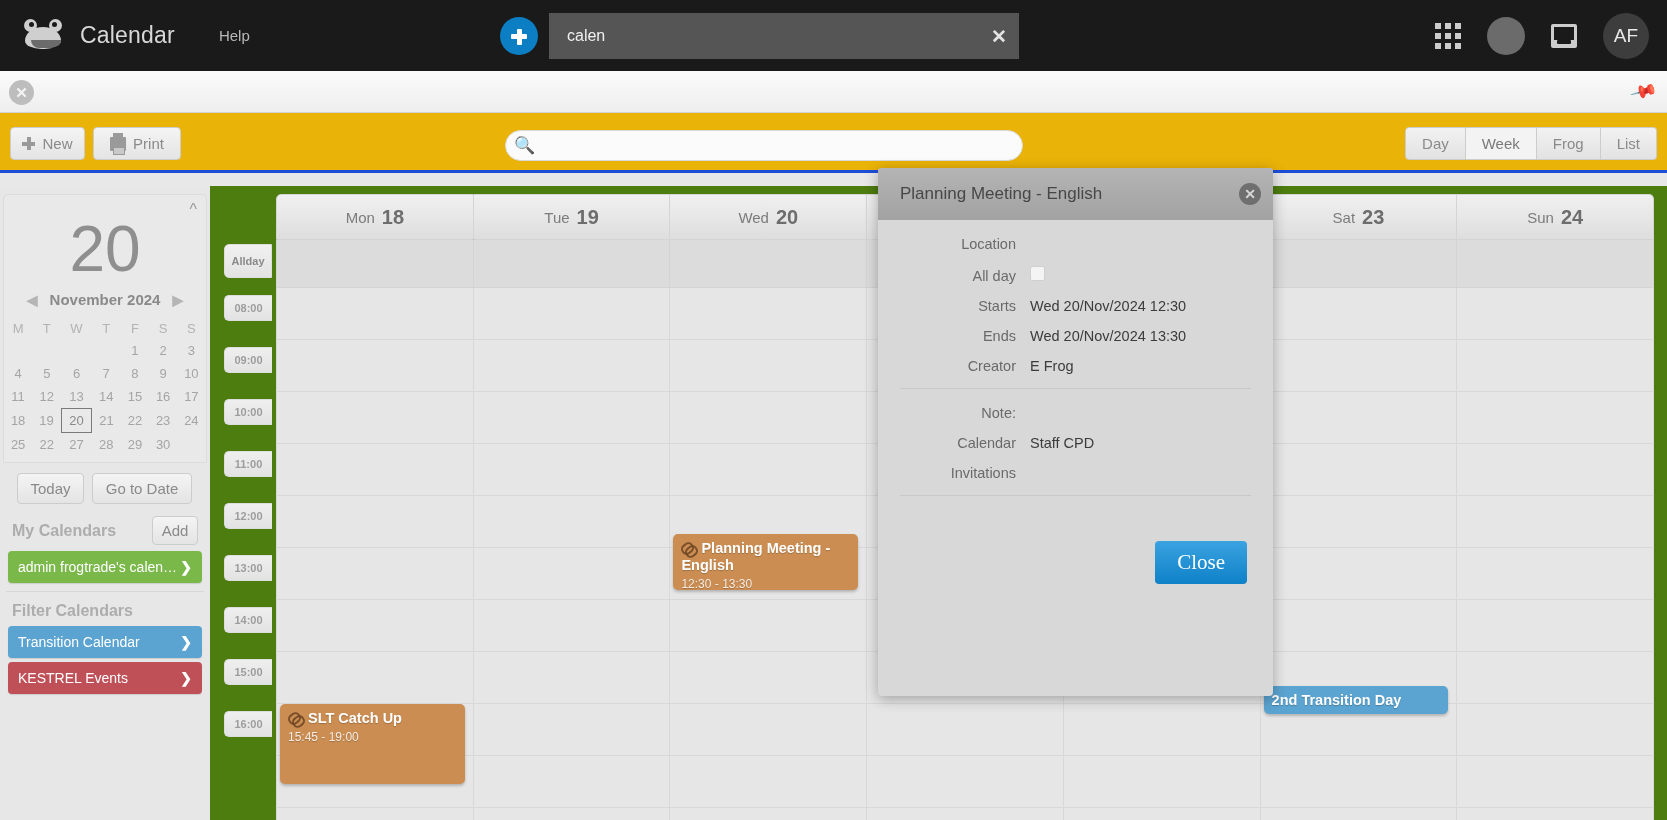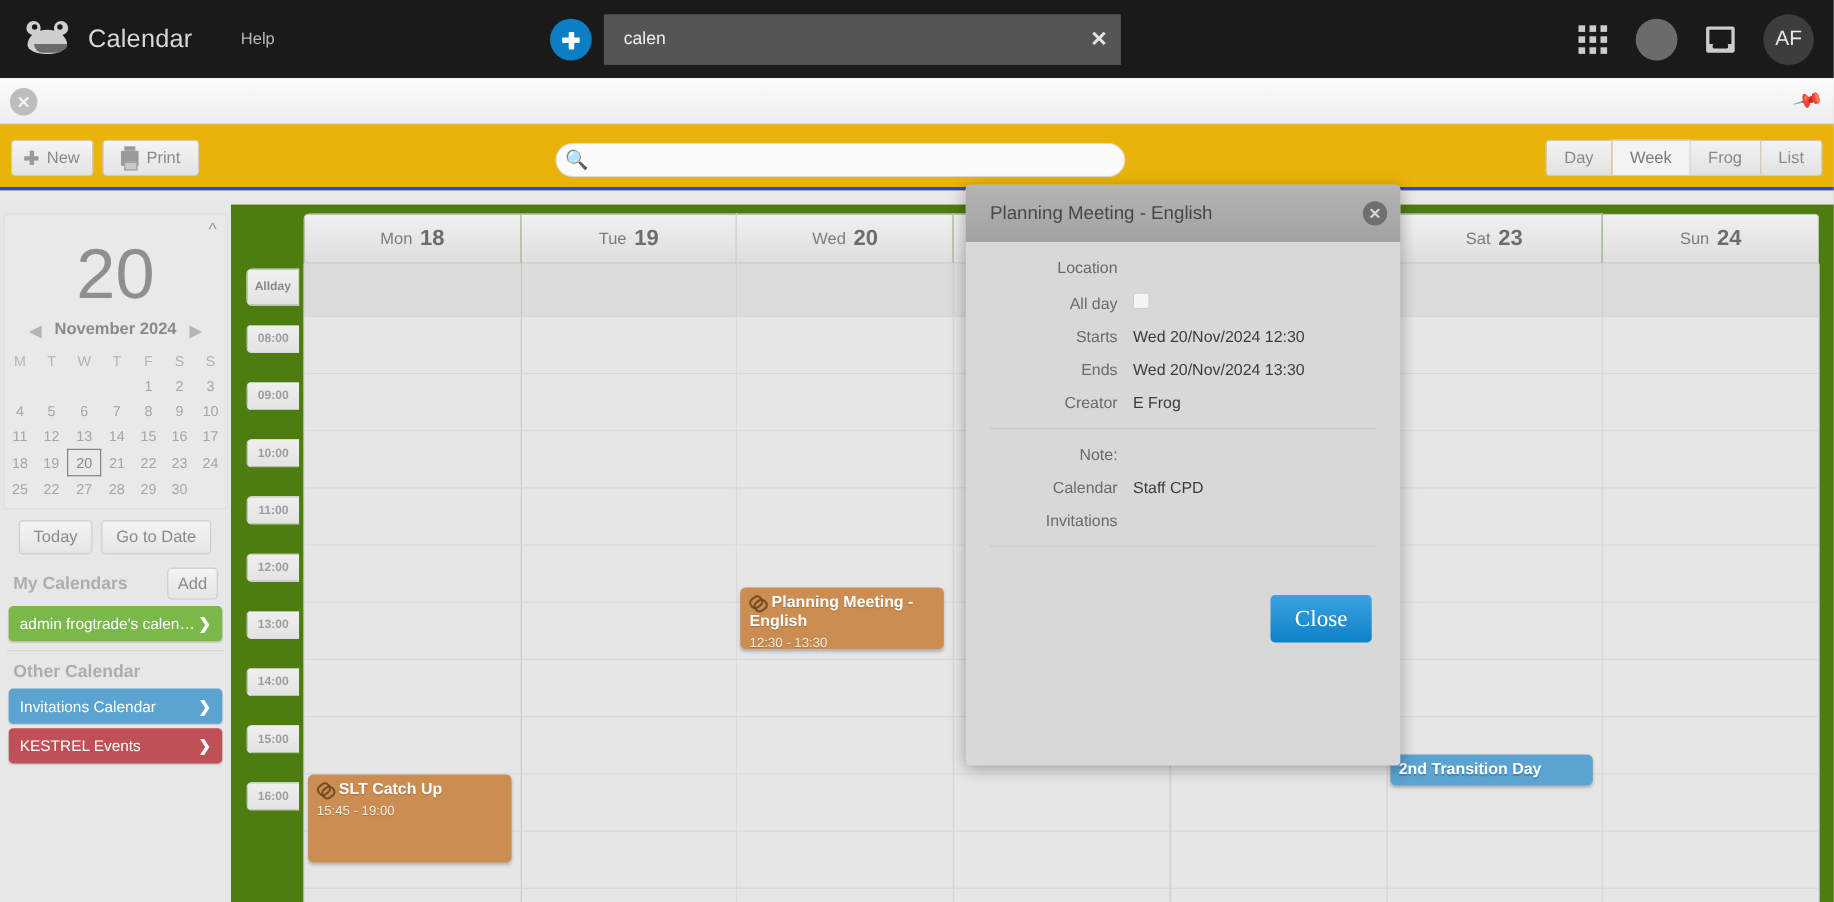--- a/index.html
+++ b/index.html
@@ -484,25 +484,25 @@
   <div id="my-cals">
       <div class="calitem" style="background: rgb(122, 184, 74);">
         <span>admin frogtrade's calen…</span>
         <span class="chev">❯</span>
       </div>
     </div>
 
   <div class="caldivider"></div>
 
   <div class="sechead sechead2">
-    <span>Other Calendar</span>
+    <span>Filter Calendars</span>
   </div>
   <div id="other-cals">
       <div class="calitem" style="background: rgb(91, 163, 208);">
-        <span>Invitations Calendar</span>
+        <span>Transition Calendar</span>
         <span class="chev">❯</span>
       </div>
       <div class="calitem" style="background: rgb(192, 80, 88);">
         <span>KESTREL Events</span>
         <span class="chev">❯</span>
       </div>
     </div>
 </div>
 
 <div class="calmain">

